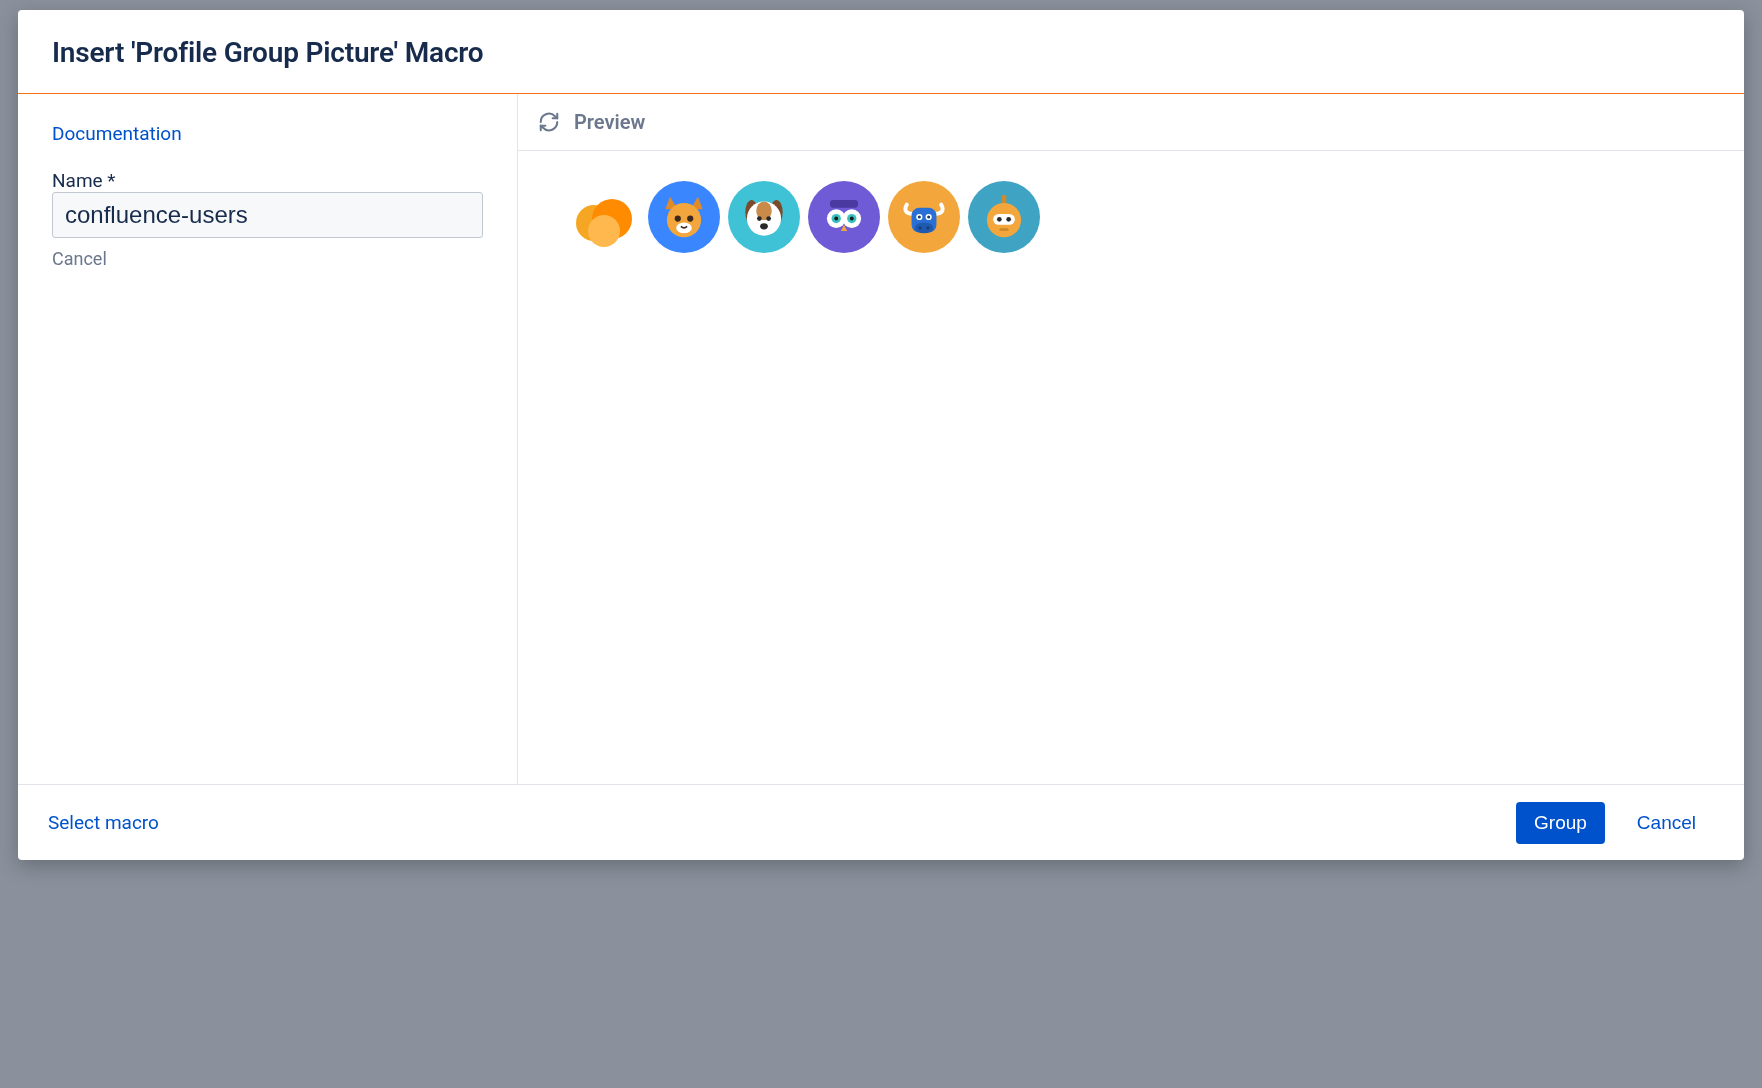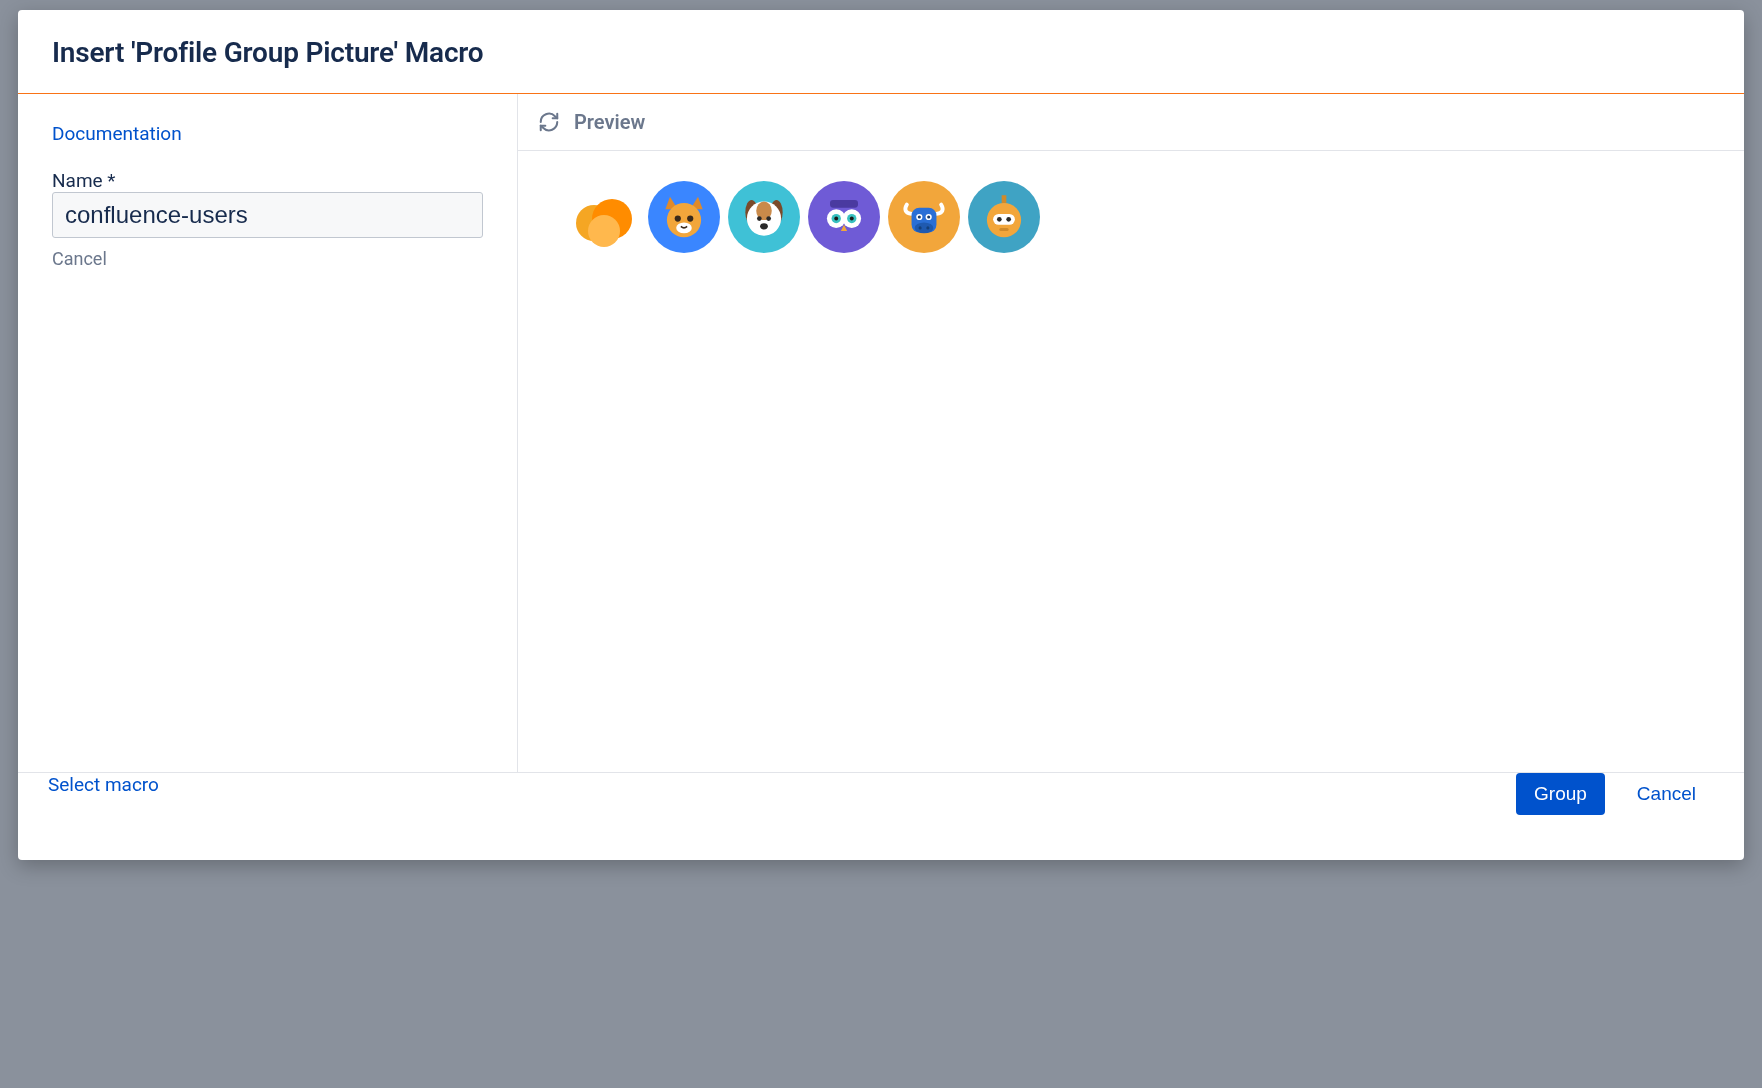--- a/index.html
+++ b/index.html
@@ -106,23 +106,24 @@
     width: 72px;
     height: 72px;
     border-radius: 50%;
     display: flex;
     align-items: center;
     justify-content: center;
     overflow: hidden;
     flex-shrink: 0;
   }
   .dialog-footer {
-    height: 88px;
+    height: 76px;
     border-top: 1px solid #e2e4e9;
     display: flex;
+    align-items: center;
     padding: 0 30px;
   }
   .select-macro {
     color: #0052cc;
     font-size: 19px;
     text-decoration: none;
   }
   .footer-spacer { flex: 1; }
   .btn {
     height: 42px;

